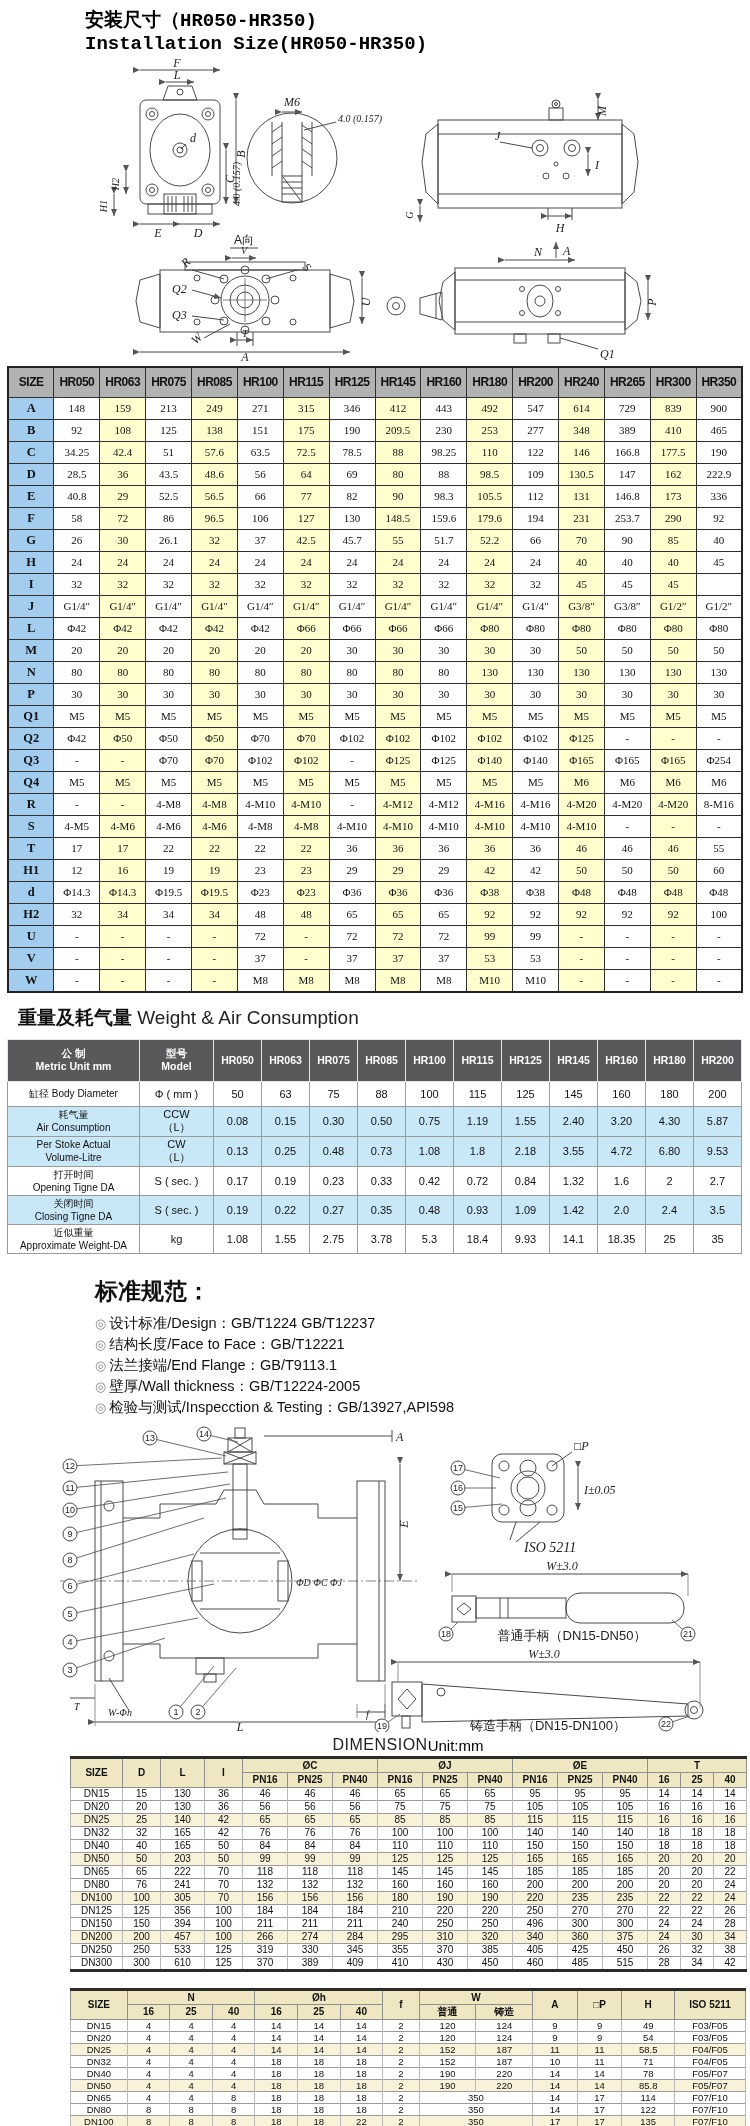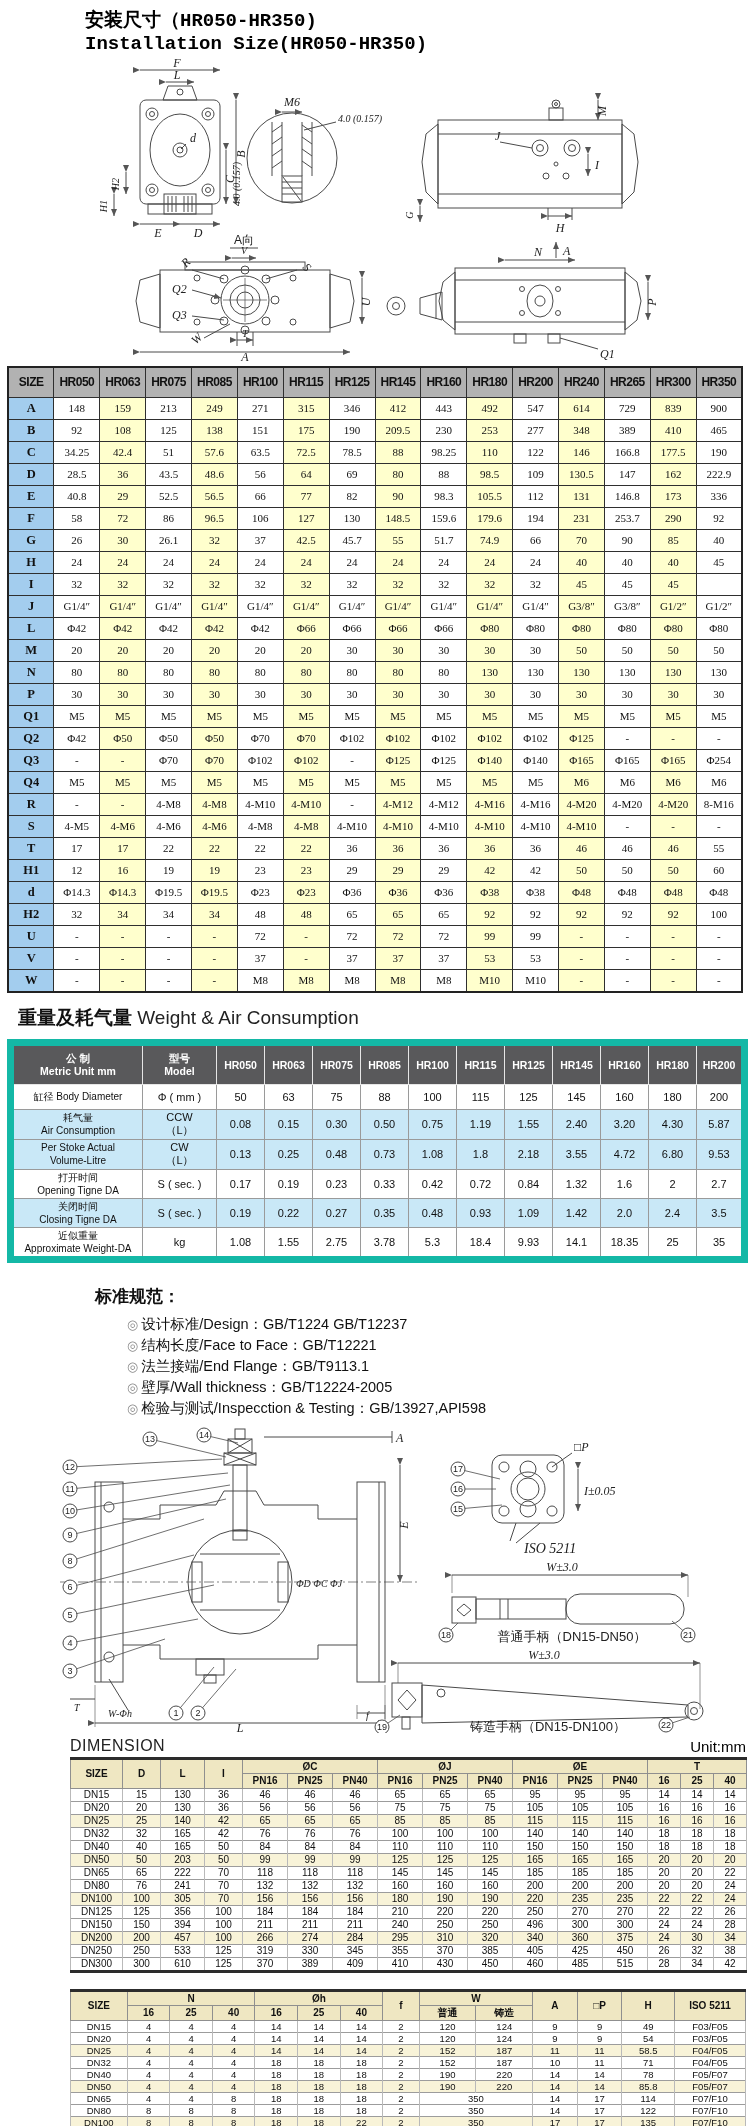--- a/index.html
+++ b/index.html
@@ -22,36 +22,36 @@
   .size-table { margin:4px 7px 0 7px; width:736px; table-layout:fixed; border:2px solid #222; }
   .size-table th, .size-table td { border:1px solid #2f2f2f; text-align:center; padding:0; overflow:hidden; white-space:nowrap; }
   .size-table thead th { background:#b2b2b2; font-size:12px; font-weight:bold; height:30px; letter-spacing:-0.5px; }
   .size-table td { height:21px; font-family:"Liberation Serif",serif; font-size:11px; line-height:21px; }
   .size-table td.rowlab { background:#a3cdee; font-weight:bold; font-size:12.5px; font-family:"Liberation Serif",serif; }
   .size-table td.yl { background:#ffffcd; }
 
   
   .wt-title { margin:12px 0 0 18px; font-size:19px; font-weight:bold; }
   .wt-title .en { font-weight:normal; color:#222;margin-top:32px; }
-  .wt { margin:8px 7px 0 7px; width:684px; table-layout:fixed; border:7px solid #14b8a6;padding-left:8px; }
+  .wt { margin:8px 7px 0 7px; width:684px; table-layout:fixed; border:1px solid #14b8a6;padding-left:8px; }
   .wt th { background:#59595b; color:#fff; border:1px solid #e6e6e6; font-size:10.5px; font-weight:bold; height:42px; padding:1px; }
   .wt td { border:1px solid #9a9a9a; border-top:1.5px solid #555; text-align:center; font-size:11px; height:25px; padding:1px; }
   .wt tr.shade td { background:#c9e8f7; }
   .wt td.lab { font-size:10px; }
   .wt td.lab div, .wt th div { line-height:13px; }
 
   
   .standards { margin:22px 0 0 95px; }
-  .standards h3 { font-size:17px; font-weight:bold; margin-bottom:6px; }
-  .standards ul { list-style:none;margin-left:32px; }
+  .standards h3 { font-size:23px; font-weight:bold; margin-bottom:6px; }
+  .standards ul { list-style:none; }
   .standards li { font-size:14.5px; line-height:20px; color:#111; }
   .standards .blt { color:#8a8a8a; margin-right:3px; font-size:13px; }
 
   
-  .dim-head { width:676px; margin:4px 0 0 70px; display:flex; justify-content:space-between; align-items:flex-end; }
+  .dim-head { width:676px; margin:4px 0 0 70px; display:flex; justify-content:center; align-items:flex-end; }
   .dim-head .t { font-size:16px; letter-spacing:.5px; color:#222; }
   .dim-head .u { font-size:15px; color:#000000; }
   .dim { width:676px; margin:2px 0 0 70px; table-layout:fixed; border-top:3px solid #2c2c2c; border-bottom:3px solid #2c2c2c; }
   .dim th { background:#efe7c2; font-size:10px; font-weight:bold; border:1px solid #8f8f8f; height:15px; padding:0; }
   .dim td { font-size:10px; text-align:center; border-left:1px solid #b9b9b9; border-right:1px solid #b9b9b9; border-top:1px solid #9c9c9c; height:12px; line-height:12px; padding:0; white-space:nowrap; }
   .dim tr.hl td { background:#f8f3d8; }
   .dim.bolt { margin-top:16px; }
   .dim.bolt td { height:11px; line-height:11px; font-size:9.5px; }
 </style>
 </head>
@@ -353,21 +353,21 @@
           <td class="rowlab">G</td>
           <td>26</td>
           <td class="yl">30</td>
           <td>26.1</td>
           <td class="yl">32</td>
           <td>37</td>
           <td class="yl">42.5</td>
           <td>45.7</td>
           <td class="yl">55</td>
           <td>51.7</td>
-          <td class="yl">74.9</td>
+          <td class="yl">52.2</td>
           <td>66</td>
           <td class="yl">70</td>
           <td>90</td>
           <td class="yl">85</td>
           <td>40</td>
         </tr>
         <tr>
           <td class="rowlab">H</td>
           <td>24</td>
           <td class="yl">24</td>

